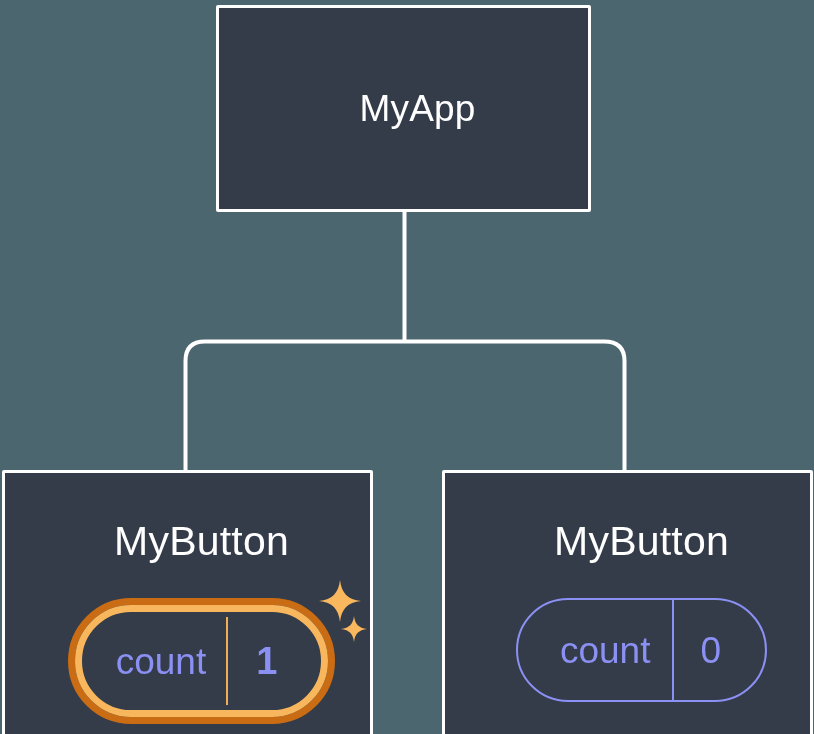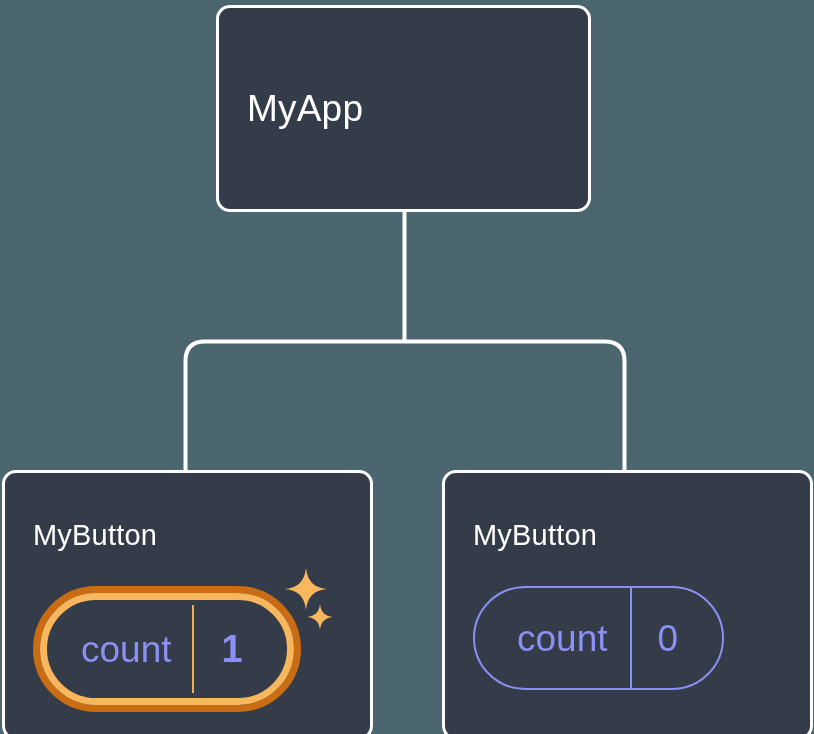--- a/index.html
+++ b/index.html
@@ -28,24 +28,24 @@
     top: 0;
     width: 814px;
     height: 734px;
     pointer-events: none;
   }
   .node {
     position: absolute;
     box-sizing: border-box;
     background: #343b49;
     border: 3px solid #ffffff;
-    border-radius: 14px;
+    border-radius: 2px;
     display: flex;
     flex-direction: column;
-    align-items: flex-start;
+    align-items: center;
     padding-left: 28px;
   }
   .node-root {
     left: 216px;
     top: 5px;
     width: 375px;
     height: 207px;
     justify-content: center;
   }
   .node-child-left {
@@ -66,21 +66,21 @@
     font-weight: 400;
     letter-spacing: 0.2px;
     line-height: 1;
     user-select: none;
   }
   .node-root .node-title {
     font-size: 37px;
   }
   .node-child-left .node-title,
   .node-child-right .node-title {
-    font-size: 29px;
+    font-size: 41px;
     margin-top: 48px;
   }
   .state-wrap {
     position: relative;
     margin-top: 36px;
     display: flex;
     align-items: center;
     justify-content: center;
   }
   

